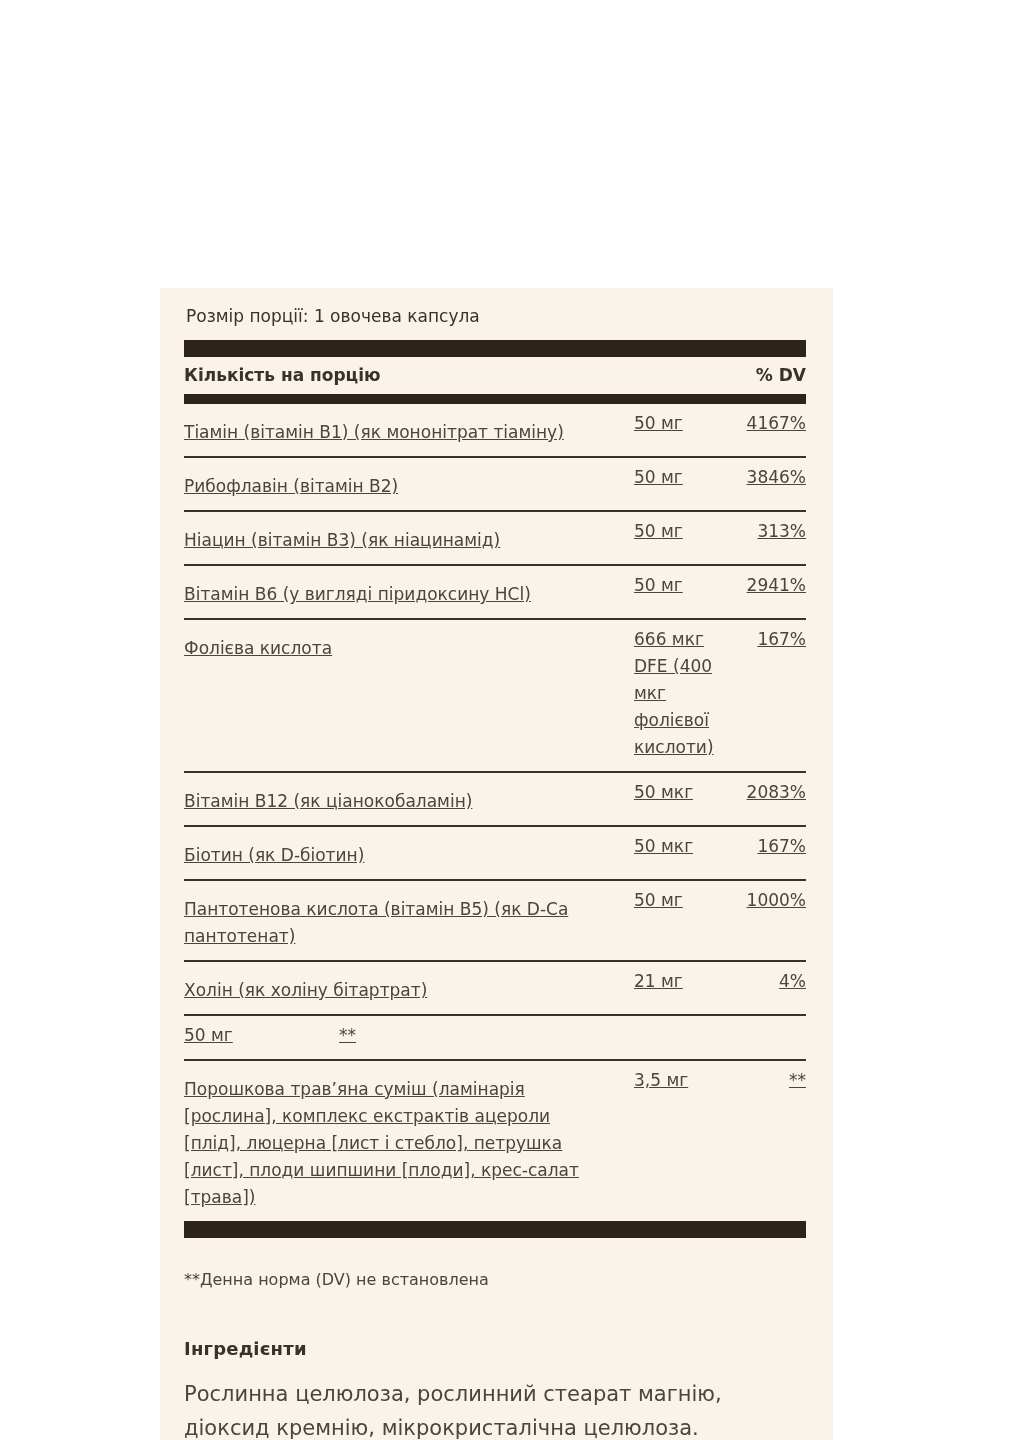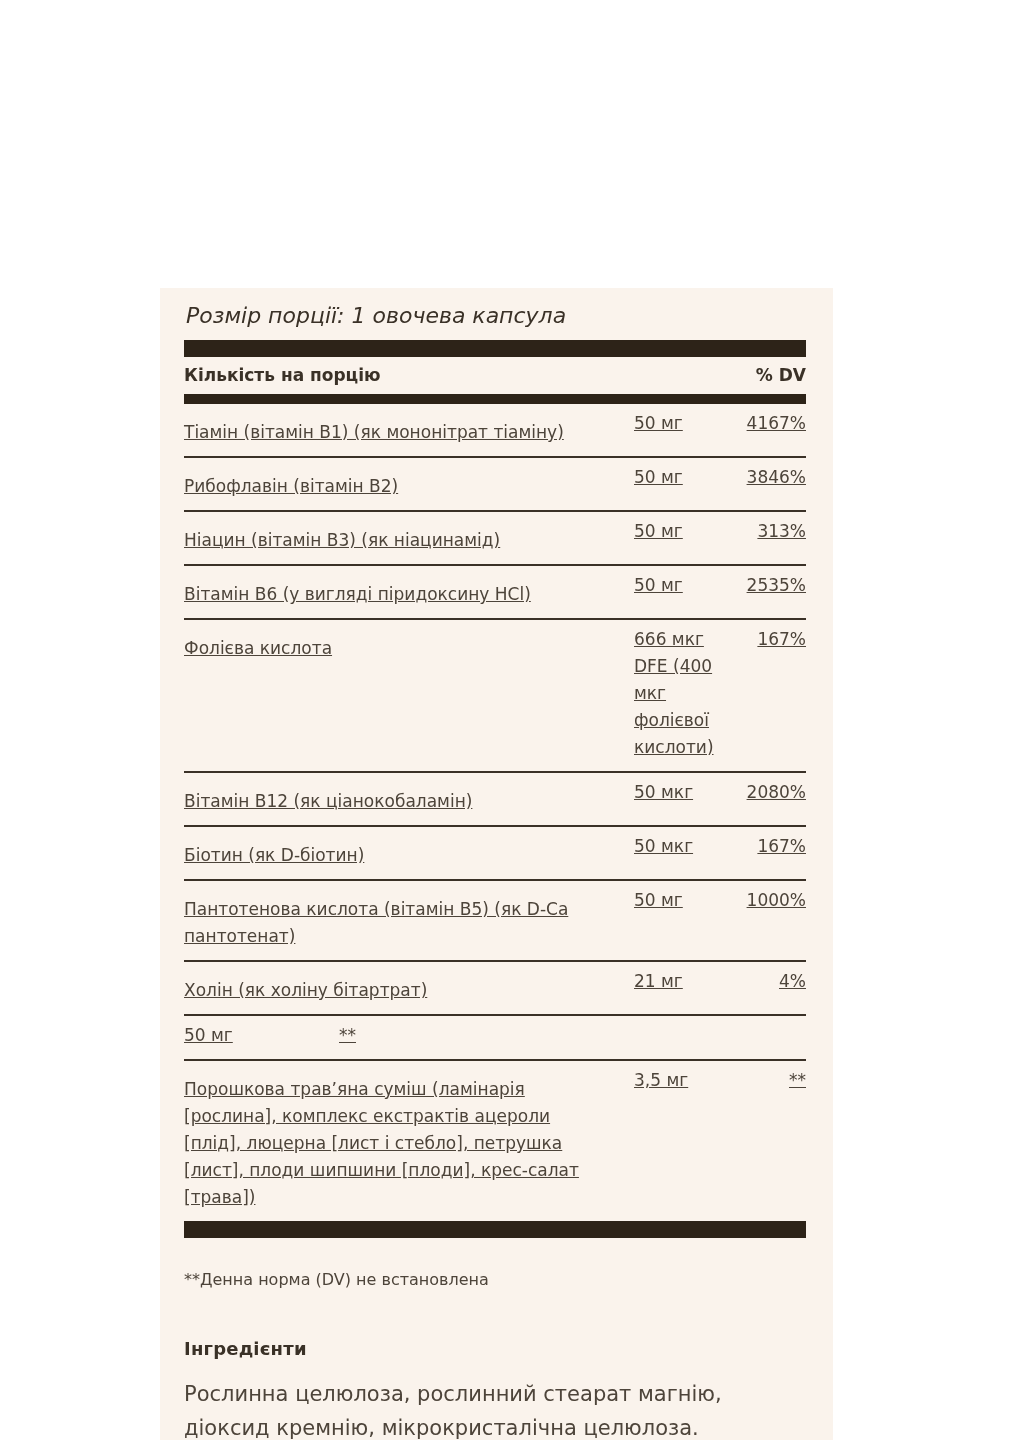--- a/index.html
+++ b/index.html
@@ -12,21 +12,21 @@
   }
   *{box-sizing:border-box;margin:0;padding:0;}
   html,body{width:1035px;height:1440px;background:var(--page-bg);
     font-family:"DejaVu Sans","Liberation Sans",sans-serif;color:var(--text);}
   .card{
     position:absolute;left:160px;top:288px;width:673px;min-height:862px;
     background:var(--card-bg);
     padding:10px 27px 42px 24px;
   }
   .serving{
-    font-size:22px;line-height:28px;padding:4px 0 10px 2px;color:var(--strong);font-style:italic;
+    font-size:17px;line-height:28px;padding:4px 0 10px 2px;color:var(--strong);
   }
   .bar{width:100%;background:var(--bar);}
   .bar-thick{height:17px;}
   .bar-mid{height:10px;}
   .head-row{
     display:flex;justify-content:space-between;align-items:center;
     font-weight:bold;font-size:17px;color:var(--strong);
     padding:8px 0 9px 0;
   }
   .rows{display:block;text-decoration:underline;}
@@ -78,33 +78,33 @@
 
   <div class="row">
     <div class="cell name">Ніацин (вітамін B3) (як ніацинамід)</div>
     <div class="cell amount">50 мг</div>
     <div class="cell dv">313%</div>
   </div>
 
   <div class="row">
     <div class="cell name">Вітамін B6 (у вигляді піридоксину HCl)</div>
     <div class="cell amount">50 мг</div>
-    <div class="cell dv">2535%</div>
+    <div class="cell dv">2941%</div>
   </div>
 
   <div class="row">
     <div class="cell name">Фолієва кислота</div>
     <div class="cell amount">666 мкг DFE (400 мкг фолієвої кислоти)</div>
     <div class="cell dv">167%</div>
   </div>
 
   <div class="row">
     <div class="cell name">Вітамін B12 (як ціанокобаламін)</div>
     <div class="cell amount">50 мкг</div>
-    <div class="cell dv">2080%</div>
+    <div class="cell dv">2083%</div>
   </div>
 
   <div class="row">
     <div class="cell name">Біотин (як D-біотин)</div>
     <div class="cell amount">50 мкг</div>
     <div class="cell dv">167%</div>
   </div>
 
   <div class="row">
     <div class="cell name">Пантотенова кислота (вітамін B5) (як D-Ca пантотенат)</div>

